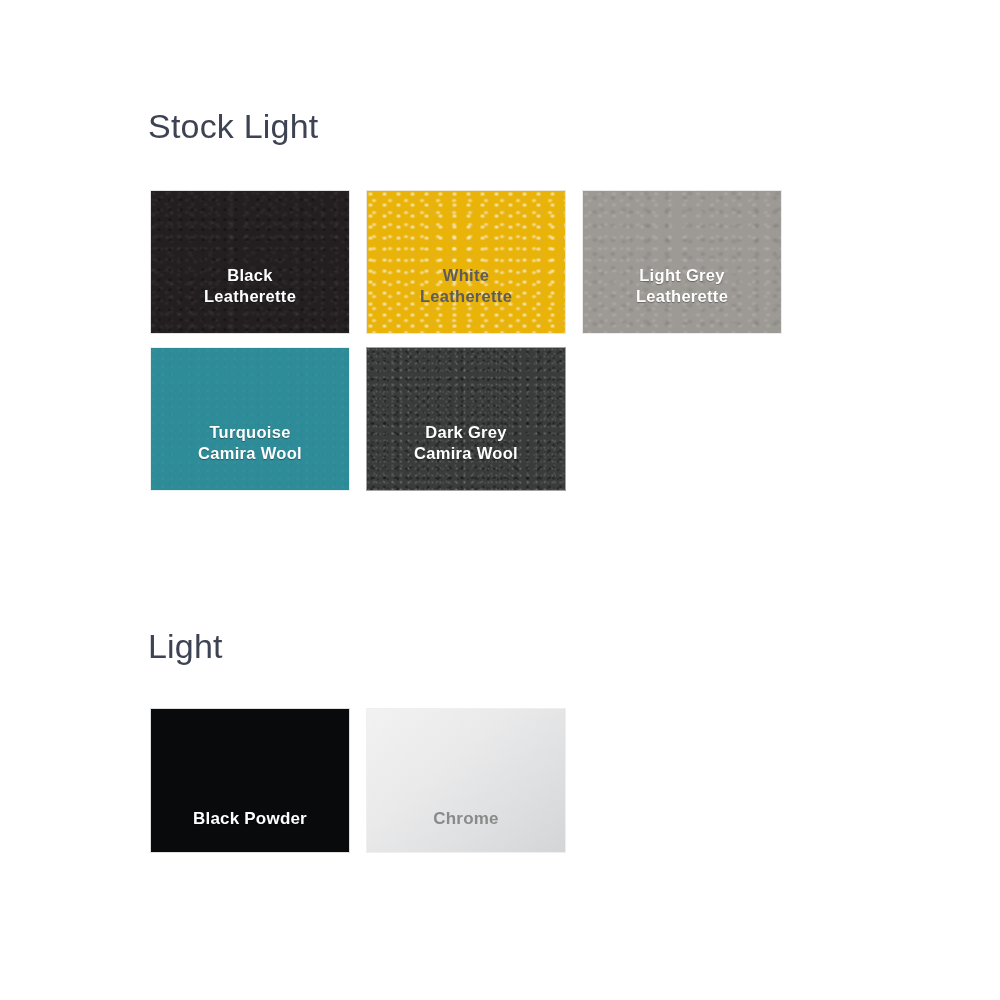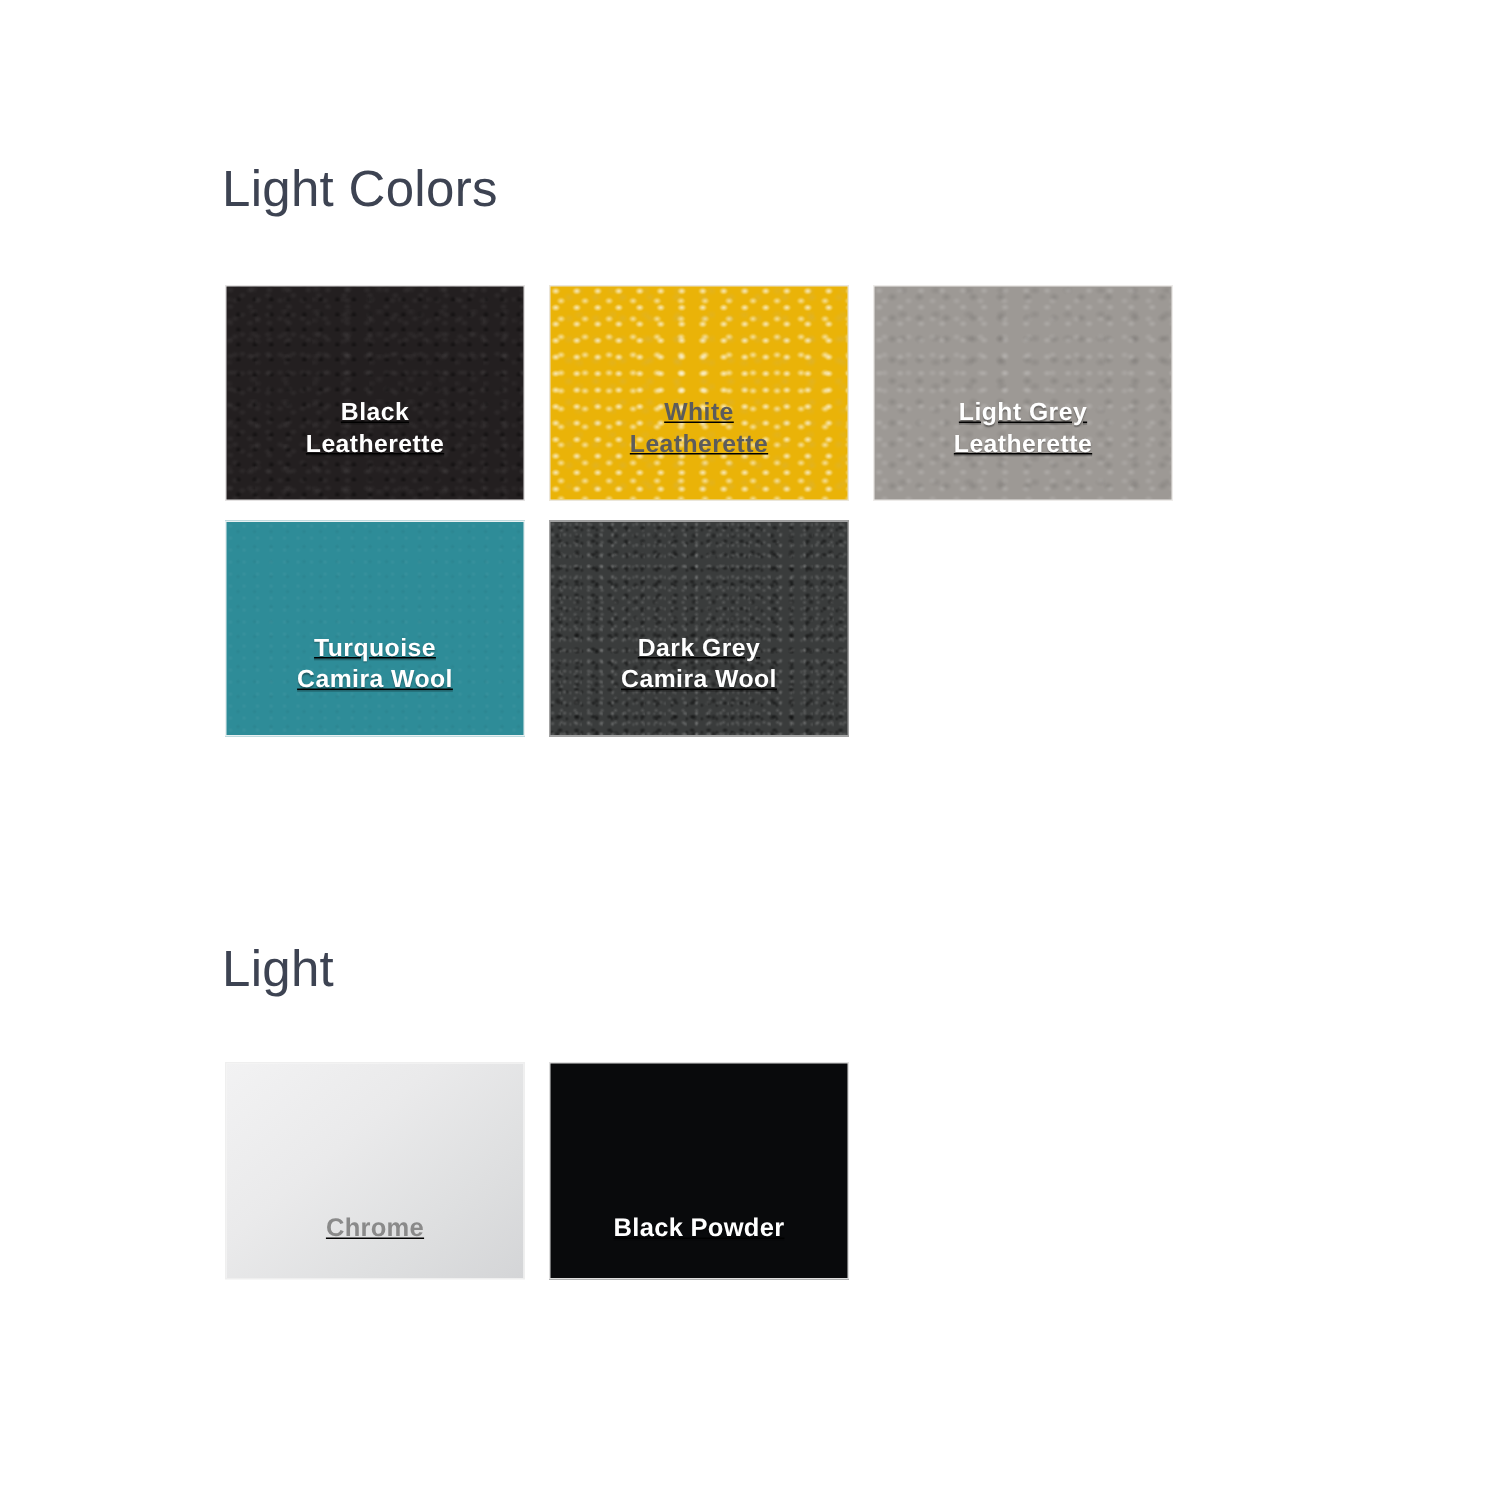--- a/index.html
+++ b/index.html
@@ -36,21 +36,20 @@
   #heading-stock { top: 81px; }
   #heading-base  { top: 601px; }
 
   
   .swatch-grid {
     position: absolute;
     display: flex;
     flex-wrap: wrap;
     gap: 13px 16px;
     width: 666px;
-    text-decoration: underline;
   }
   #grid-stock { left: 150px; top: 190px; }
   #grid-base  { left: 150px; top: 708px; }
 
   .swatch {
     width: 200px;
     height: 144px;
     position: relative;
     box-sizing: border-box;
     display: flex;
@@ -185,21 +184,21 @@
   
   .lbl-light { color: #ffffff; text-shadow: 0 1px 1px rgba(0,0,0,.35); }
   .lbl-dark  { color: #5c5c5c; }
   .lbl-mid   { color: #8a8a8a; }
 </style>
 </head>
 <body>
 
 <div class="page">
 
-  <h2 class="section-heading" id="heading-stock">Light Colors</h2>
+  <h2 class="section-heading" id="heading-stock">Stock Light</h2>
 
   <div class="swatch-grid" id="grid-stock">
 
     <div class="swatch sk-black-leather">
       <span class="tex"></span>
       <span class="swatch-label lbl-light">Black
 Leatherette</span>
     </div>
 
     <div class="swatch sk-white-leather">
@@ -224,25 +223,25 @@
       <span class="tex"></span>
       <span class="swatch-label lbl-light">Dark Grey
 Camira Wool</span>
     </div>
   </div>
 
   <h2 class="section-heading" id="heading-base">Light</h2>
 
   <div class="swatch-grid" id="grid-base">
 
+    <div class="swatch sk-black-powder">
+      <span class="tex"></span>
+      <span class="swatch-label lbl-light">Black Powder</span>
+    </div>
+
     <div class="swatch sk-chrome">
       <span class="tex"></span>
       <span class="swatch-label lbl-mid">Chrome</span>
     </div>
 
-    <div class="swatch sk-black-powder">
-      <span class="tex"></span>
-      <span class="swatch-label lbl-light">Black Powder</span>
-    </div>
-
   </div>
 
 </div>
 
 </body></html>

